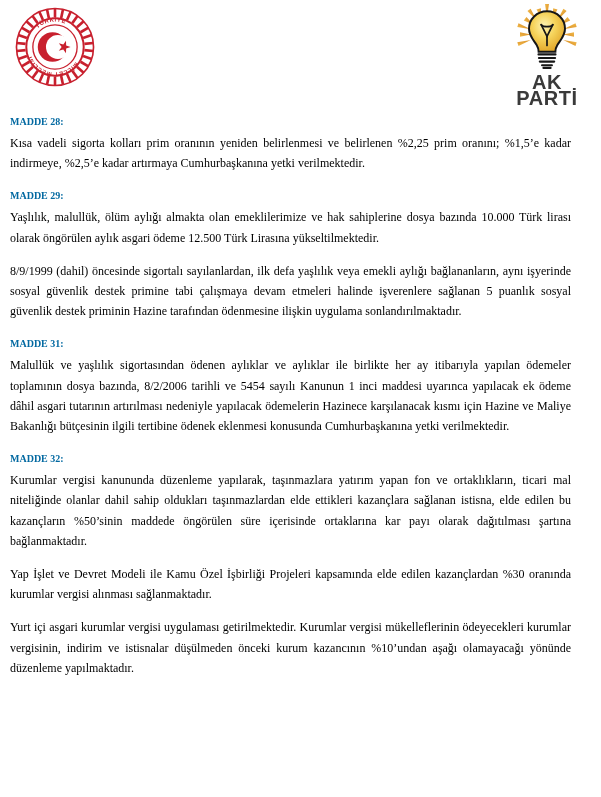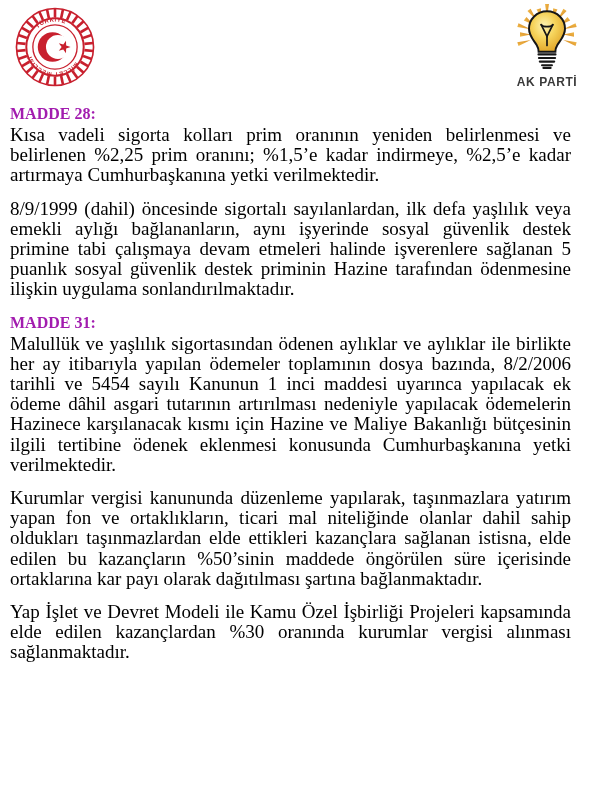--- a/index.html
+++ b/index.html
@@ -37,21 +37,21 @@
     right: 8px;
     top: 4px;
     width: 92px;
     height: 92px;
     text-align: center;
   }
   .akparti-logo svg { display: block; width: 92px; height: 72px; margin: 0 auto; }
   .akparti-wordmark {
     font-family: "Liberation Sans", "DejaVu Sans", sans-serif;
     font-weight: bold;
-    font-size: 12px;
+    font-size: 20px;
     letter-spacing: 0.6px;
     color: #3a3a3a;
     line-height: 16px;
     margin-top: -2px;
   }
 
   
   .doc-body {
     padding: 0 10px 0 10px;
     width: 581px;
@@ -59,29 +59,29 @@
   }
 
   .article {
     margin: 0 0 13px 0;
   }
   .article:last-child { margin-bottom: 0; }
 
   .article-heading {
     font-family: "Liberation Serif", "DejaVu Serif", serif;
     font-weight: bold;
-    font-size: 16px;
+    font-size: 10px;
     line-height: 20px;
-    margin: 4px 0 1px 0;
-    color: #a21caf;
+    margin: 12px 0 1px 0;
+    color: #0369a1;
   }
 
   .article-text {
     font-family: "Liberation Serif", "DejaVu Serif", serif;
-    font-size: 19px;
+    font-size: 12px;
     line-height: 20.2px;
     text-align: justify;
     text-justify: inter-word;
     margin: 0;
     color: #000;
     hyphens: none;
   }
   .article-text.last-line-natural {
     text-align-last: left;
   }
@@ -206,35 +206,39 @@
 </div>
 
 <div class="doc-body">
 
   <section class="article">
     <h2 class="article-heading">MADDE 28:</h2>
     <p class="article-text last-line-natural">Kısa vadeli sigorta kolları prim oranının yeniden belirlenmesi ve belirlenen %2,25 prim oranını; %1,5’e kadar indirmeye, %2,5’e kadar artırmaya Cumhurbaşkanına yetki verilmektedir.</p>
   </section>
 
   <section class="article">
+    <h2 class="article-heading">MADDE 29:</h2>
+    <p class="article-text last-line-natural">Yaşlılık, malullük, ölüm aylığı almakta olan emeklilerimize ve hak sahiplerine dosya bazında 10.000 Türk lirası olarak öngörülen aylık asgari ödeme 12.500 Türk Lirasına yükseltilmektedir.</p>
   </section>
 
   <section class="article">
     <p class="article-text last-line-natural">8/9/1999 (dahil) öncesinde sigortalı sayılanlardan, ilk defa yaşlılık veya emekli aylığı bağlananların, aynı işyerinde sosyal güvenlik destek primine tabi çalışmaya devam etmeleri halinde işverenlere sağlanan 5 puanlık sosyal güvenlik destek priminin Hazine tarafından ödenmesine ilişkin uygulama sonlandırılmaktadır.</p>
   </section>
 
   <section class="article">
     <h2 class="article-heading">MADDE 31:</h2>
     <p class="article-text last-line-natural"> Malullük ve yaşlılık sigortasından ödenen aylıklar ve aylıklar ile birlikte her ay itibarıyla yapılan ödemeler toplamının dosya bazında, 8/2/2006 tarihli ve 5454 sayılı Kanunun 1 inci maddesi uyarınca yapılacak ek ödeme dâhil asgari tutarının artırılması nedeniyle yapılacak ödemelerin Hazinece karşılanacak kısmı için Hazine ve Maliye Bakanlığı bütçesinin ilgili tertibine ödenek eklenmesi konusunda Cumhurbaşkanına yetki verilmektedir.</p>
   </section>
 
   <section class="article">
+    <h2 class="article-heading">MADDE 32:</h2>
     <p class="article-text last-line-natural">Kurumlar vergisi kanununda düzenleme yapılarak, taşınmazlara yatırım yapan fon ve ortaklıkların, ticari mal niteliğinde olanlar dahil sahip oldukları taşınmazlardan elde ettikleri kazançlara sağlanan istisna, elde edilen bu kazançların %50’sinin maddede öngörülen süre içerisinde ortaklarına kar payı olarak dağıtılması şartına bağlanmaktadır.</p>
   </section>
 
   <section class="article">
     <p class="article-text last-line-natural">Yap İşlet ve Devret Modeli ile Kamu Özel İşbirliği Projeleri kapsamında elde edilen kazançlardan %30 oranında kurumlar vergisi alınması sağlanmaktadır.</p>
   </section>
 
   <section class="article">
+    <p class="article-text last-line-natural">Yurt içi asgari kurumlar vergisi uygulaması getirilmektedir. Kurumlar vergisi mükelleflerinin ödeyecekleri kurumlar vergisinin, indirim ve istisnalar düşülmeden önceki kurum kazancının %10’undan aşağı olamayacağı yönünde düzenleme yapılmaktadır.</p>
   </section>
 
 </div>
 
 </body></html>

